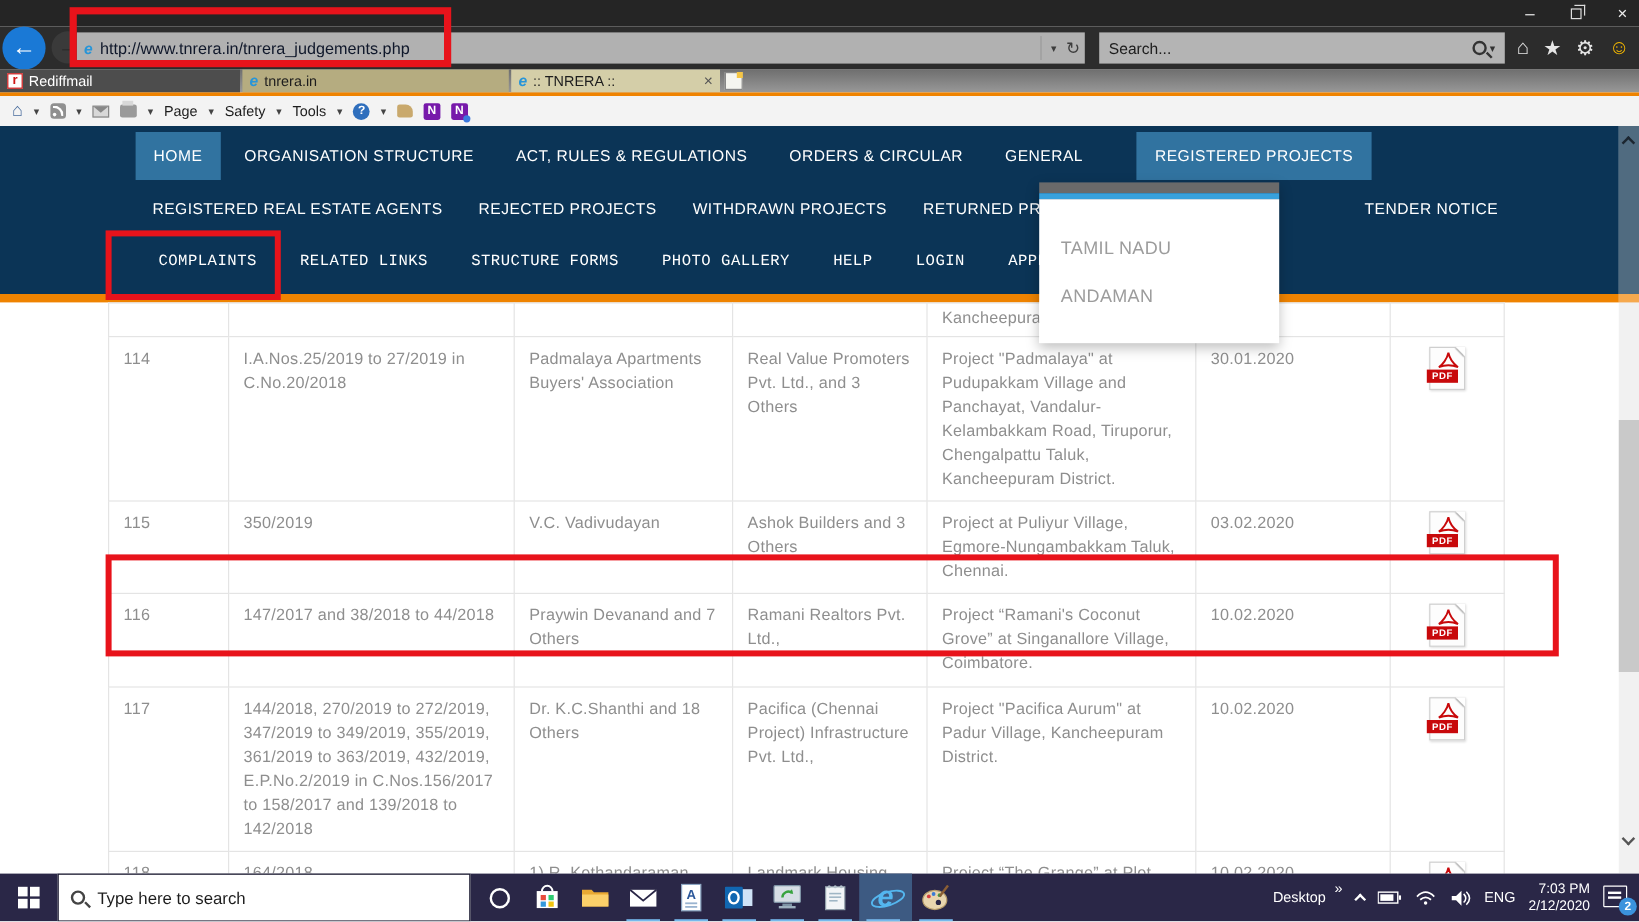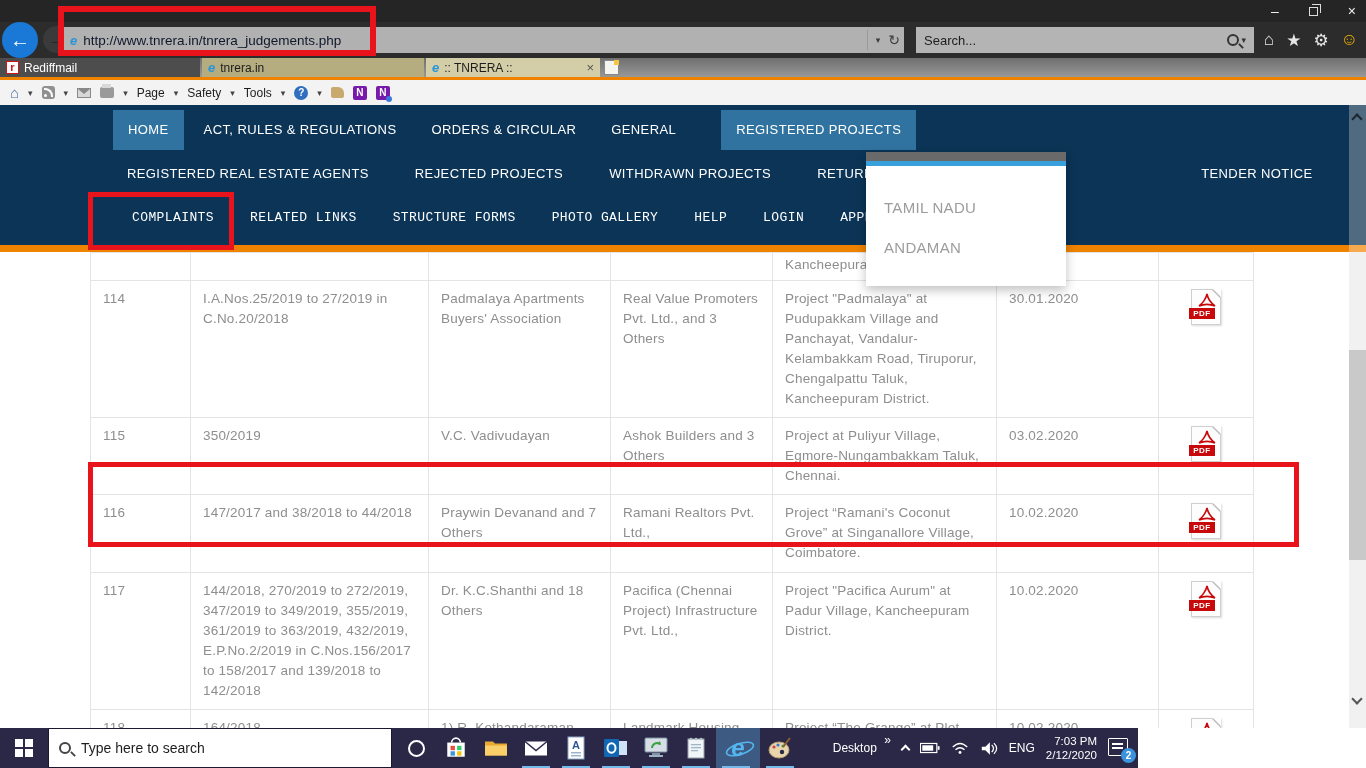--- a/index.html
+++ b/index.html
@@ -54,21 +54,21 @@
   .cmd-help { width:14px; height:14px; border-radius:50%; background:#2f6fbd; color:#fff; font-size:10px; font-weight:bold; text-align:center; line-height:14px; }
   .cmd-brush { width:13px; height:11px; background:#c9a96d; border-radius:2px 6px 2px 2px; }
   .cmd-n { width:14px; height:14px; background:#7719aa; color:#fff; font-size:10px; font-weight:bold; text-align:center; line-height:14px; border-radius:2px; position:relative; }
   .cmd-n.linked::after { content:""; position:absolute; right:-2px; bottom:-2px; width:6px; height:6px; background:#3b78de; border-radius:50%; }
 
   
   .site { position:absolute; left:0; top:105px; width:1366px; height:623px; background:#fff; overflow:hidden; }
   .site-nav { position:absolute; left:0; top:0; width:1366px; height:140px; background:#0b3456; }
   .nav-row { position:absolute; left:0; display:flex; gap:5px; height:40px; }
   .nav-row-1 { top:5px; padding-left:113px; }
-  .nav-row-2 { top:49px; padding-left:112px; gap:16px; }
+  .nav-row-2 { top:49px; padding-left:112px; gap:0; }
   .nav-row-3 { top:93px; padding-left:117px; gap:6px;font-family:Liberation Mono, monospace; }
   .nav-item { color:#fff; font-size:13px; letter-spacing:.4px; line-height:40px; padding:0 15px; white-space:nowrap; cursor:pointer; }
   .nav-item.active, .nav-item.hover { background:#3173a0; }
   .nav-item.reg-proj { margin-left:25px; }
   .nav-item.tender { margin-left:186px; }
   .site-orange { position:absolute; left:0; top:140px; width:1366px; height:7px; background:#ef8300; }
 
   
   .dropdown { position:absolute; left:866px; top:47px; width:200px; z-index:30; box-shadow:0 4px 10px rgba(0,0,0,.25); }
   .dd-gray { height:9px; background:#6a6a6a; }
@@ -97,21 +97,21 @@
   .chev-up { top:10px; transform:rotate(-135deg); border-color:#1c2630; }
   .chev-down { top:590px; transform:rotate(45deg); border-color:#555; }
 
   
   .redbox { position:absolute; border:6px solid #e8131b; z-index:60; }
   .redbox-url { left:58px; top:6px; width:318px; height:50px; }
   .redbox-complaints { left:88px; top:192px; width:146px; height:58px; border-width:5px; }
   .redbox-row { left:88px; top:462px; width:1211px; height:85px; border-width:5px; }
 
   
-  .taskbar { position:absolute; left:0; top:728px; width:1138px; height:40px; background:#2a2747; color:#fff; }
+  .taskbar { position:absolute; left:0; top:728px; width:1366px; height:40px; background:#2a2747; color:#fff; }
   .tb-start { position:absolute; left:0; top:0; width:48px; height:40px; display:flex; align-items:center; justify-content:center; }
   .win-logo { display:grid; grid-template-columns:8px 8px; grid-template-rows:8px 8px; gap:2px; }
   .win-logo span { background:#fff; }
   .taskbar-search { position:absolute; left:48px; top:0; width:344px; height:40px; background:#fff; display:flex; align-items:center; padding:0 10px; gap:8px; border:1px solid #1b1930; }
   .taskbar-search .mini-mag { border-color:#444; }
   .taskbar-search .mini-mag::after { background:#444; }
   .taskbar-search input { flex:1; border:none; outline:none; font-size:14px; color:#444; font-family:"Liberation Sans",sans-serif; background:transparent; }
   .tb-icons { position:absolute; left:396px; top:0; height:40px; display:flex; }
   .tb-btn { position:relative; width:40px; height:40px; display:flex; align-items:center; justify-content:center; }
   .tb-btn.running::after { content:""; position:absolute; bottom:0; left:6px; width:28px; height:2px; background:#76b9ed; }
@@ -206,20 +206,21 @@
     <span class="cmd-caret">▾</span>
     <span class="cmd-brush"></span>
     <span class="cmd-n">N</span>
     <span class="cmd-n linked">N</span>
   </div>
 
   <div class="site">
     <div class="site-nav">
       <div class="nav-row nav-row-1">
         <div class="nav-item active">HOME</div>
+        <div class="nav-item">ORGANISATION STRUCTURE</div>
         <div class="nav-item">ACT, RULES &amp; REGULATIONS</div>
         <div class="nav-item">ORDERS &amp; CIRCULAR</div>
         <div class="nav-item">GENERAL</div>
         <div class="nav-item hover reg-proj">REGISTERED PROJECTS</div>
       </div>
       <div class="nav-row nav-row-2">
         <div class="nav-item">REGISTERED REAL ESTATE AGENTS</div>
         <div class="nav-item">REJECTED PROJECTS</div>
         <div class="nav-item">WITHDRAWN PROJECTS</div>
         <div class="nav-item">RETURNED PROJECTS</div>

